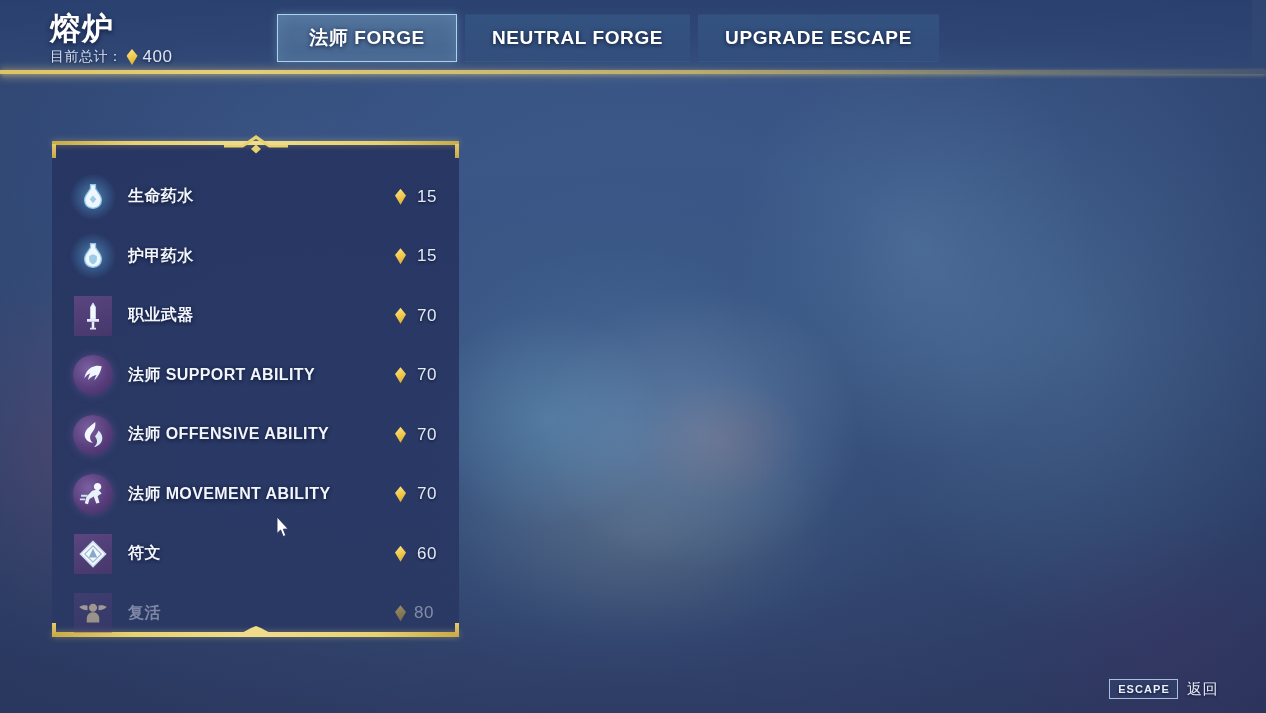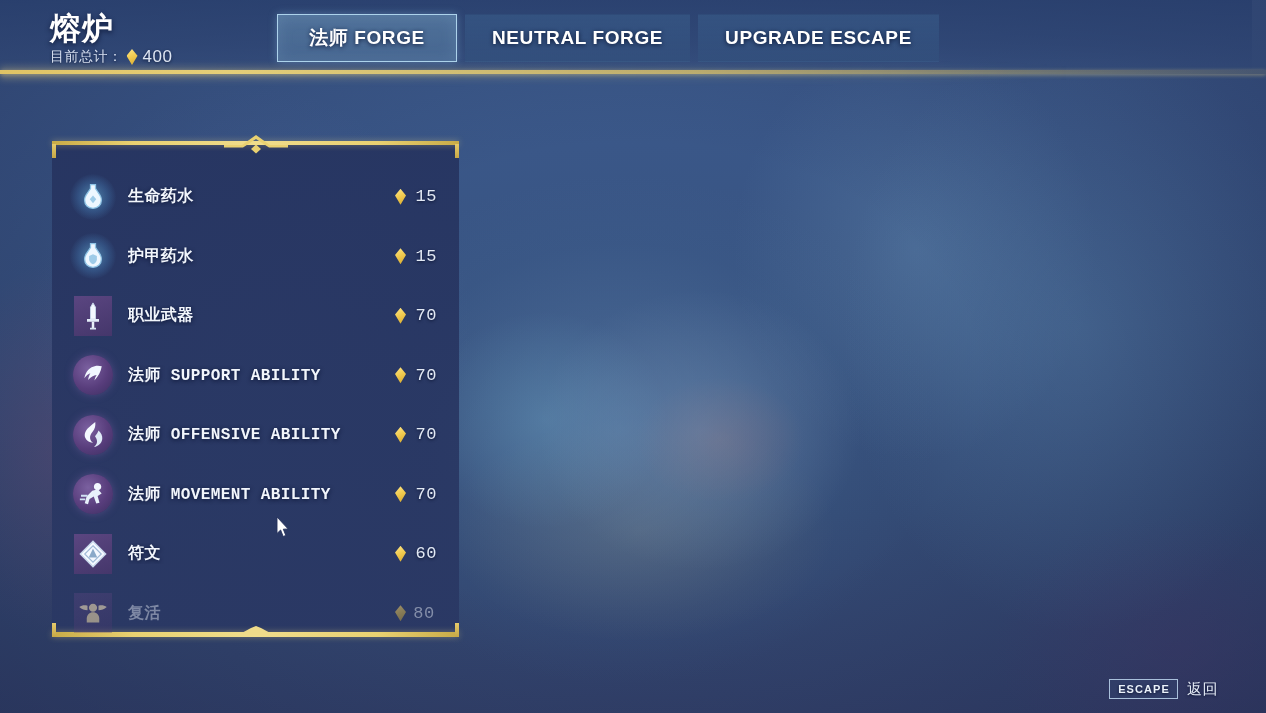--- a/index.html
+++ b/index.html
@@ -196,21 +196,20 @@
     pointer-events: none;
   }
 
   
   #rows {
     position: absolute;
     left: 0; top: 12px;
     width: 407px;
     height: 487px;
     padding-top: 22px;
-    font-family: Liberation Mono, monospace;
   }
   .row {
     height: 59.5px;
     display: flex;
     align-items: center;
     padding: 0 22px 0 20px;
     cursor: pointer;
   }
   .row-icon {
     width: 42px; height: 42px;

